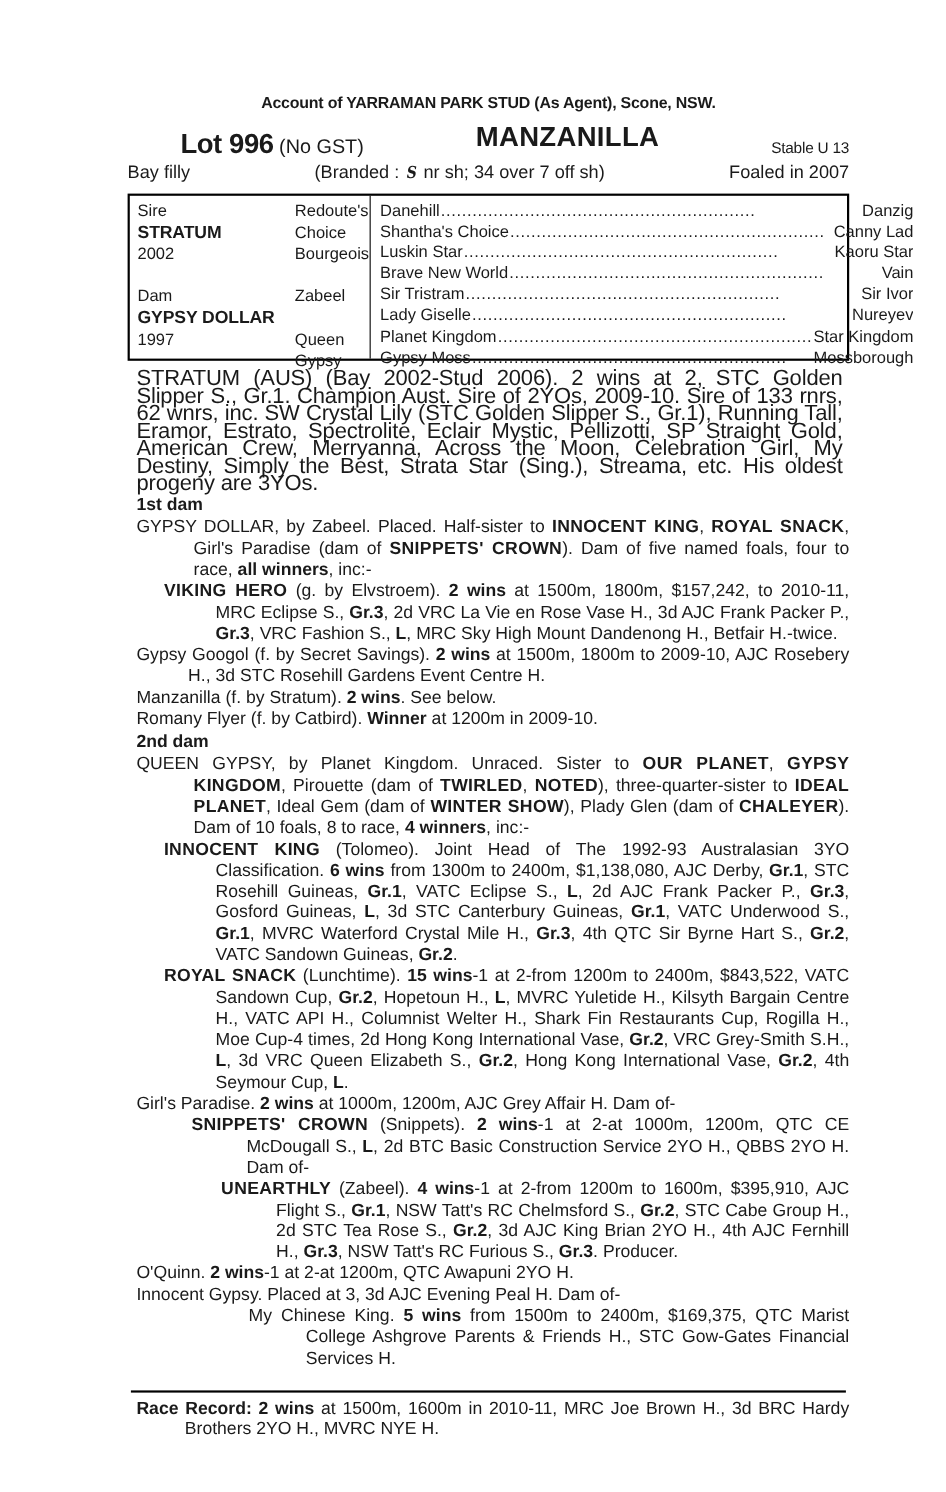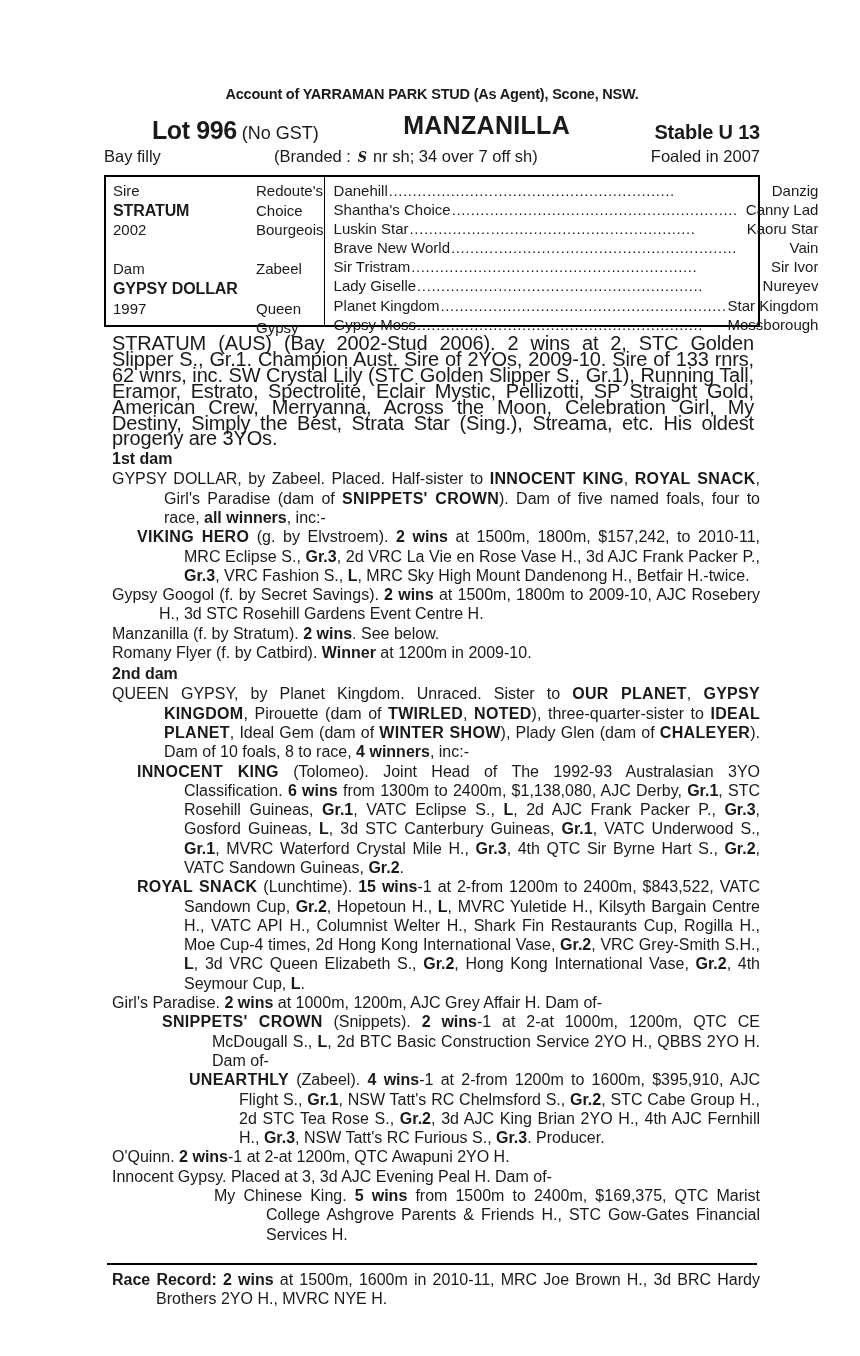--- a/index.html
+++ b/index.html
@@ -16,21 +16,21 @@
   }
   .page {
     position: relative;
     width: 860px;
     height: 1356px;
     box-sizing: border-box;
     padding: 0;
   }
   .content {
     position: absolute;
-    left: 104px;
+    left: 116px;
     top: 86px;
     width: 656px;
   }
 
   
   .account-line {
     text-align: center;
     font-weight: bold;
     font-size: 14.5px;
     letter-spacing: -0.2px;
@@ -68,22 +68,22 @@
     right: 0;
     text-align: center;
     pointer-events: none;
   }
   .lot-center-wrap {
     position: relative;
     flex: 1;
     height: 28px;
   }
   .stable {
-    font-size: 20px;
-    font-weight: bold;
+    font-size: 14px;
+    font-weight: normal;
     white-space: nowrap;
     letter-spacing: -0.2px;
   }
   .desc-row {
     display: flex;
     align-items: baseline;
     justify-content: space-between;
     font-size: 16.5px;
     margin-bottom: 9px;
     white-space: nowrap;

